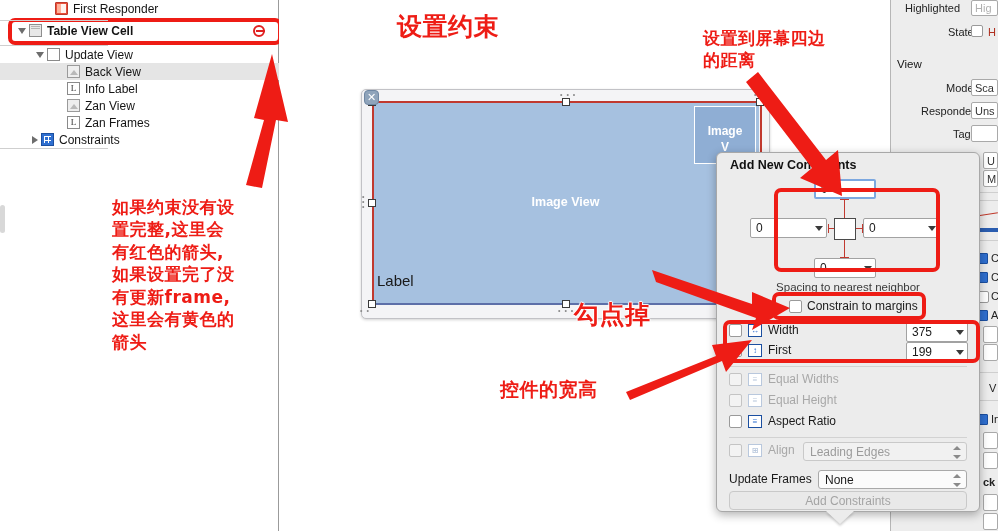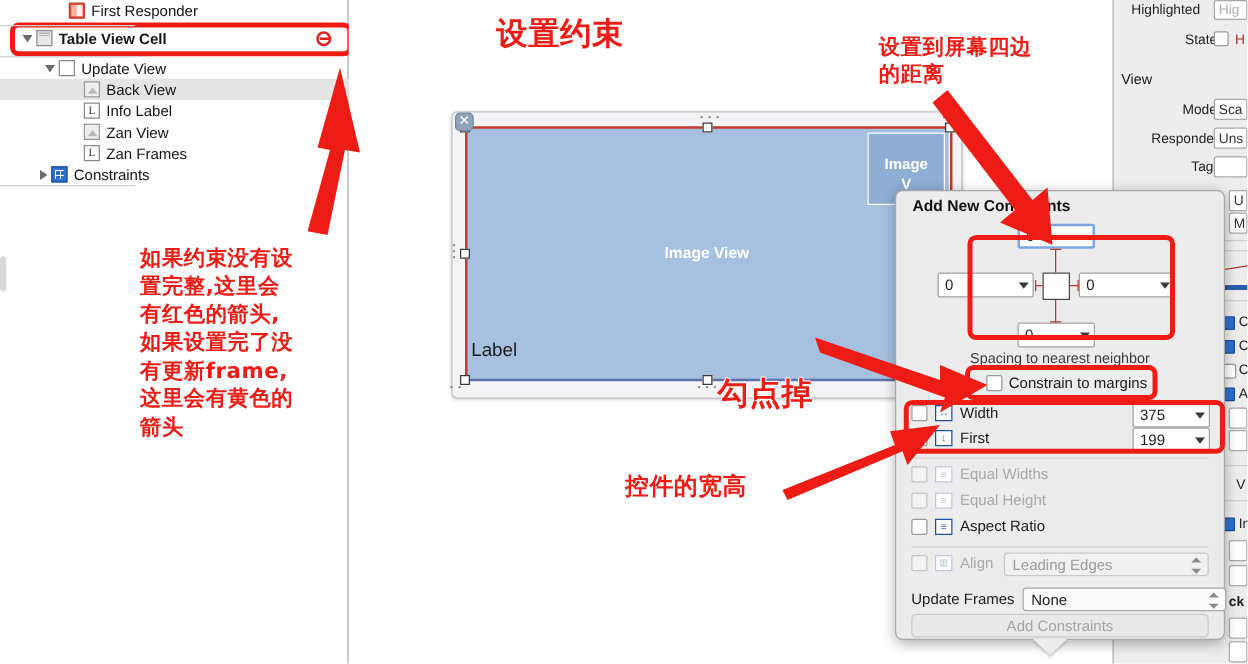--- a/index.html
+++ b/index.html
@@ -502,21 +502,21 @@
 <div class="pop-lbl dim" style="left:768px;top:443px;">Align</div>
 <div class="pop-select dim abs" style="left:803px;top:442px;width:164px;">
   <span>Leading Edges</span>
   <span class="stepper">
       <i class="up"></i>
       <i class="dn"></i>
     </span>
 </div>
 
 <div class="pop-lbl" style="left:729px;top:472px;">Update Frames</div>
-<div class="pop-select abs" style="left:818px;top:470px;width:163px;text-align:right;">
+<div class="pop-select abs" style="left:818px;top:470px;width:149px;text-align:right;">
   <span>None</span>
   <span class="stepper">
       <i class="up"></i>
       <i class="dn"></i>
     </span>
 </div>
 
 <div class="abs" id="add-constraints-btn">Add Constraints</div>
 
 <div class="hl" style="left:774px;top:188px;width:166px;height:84px;"></div>

